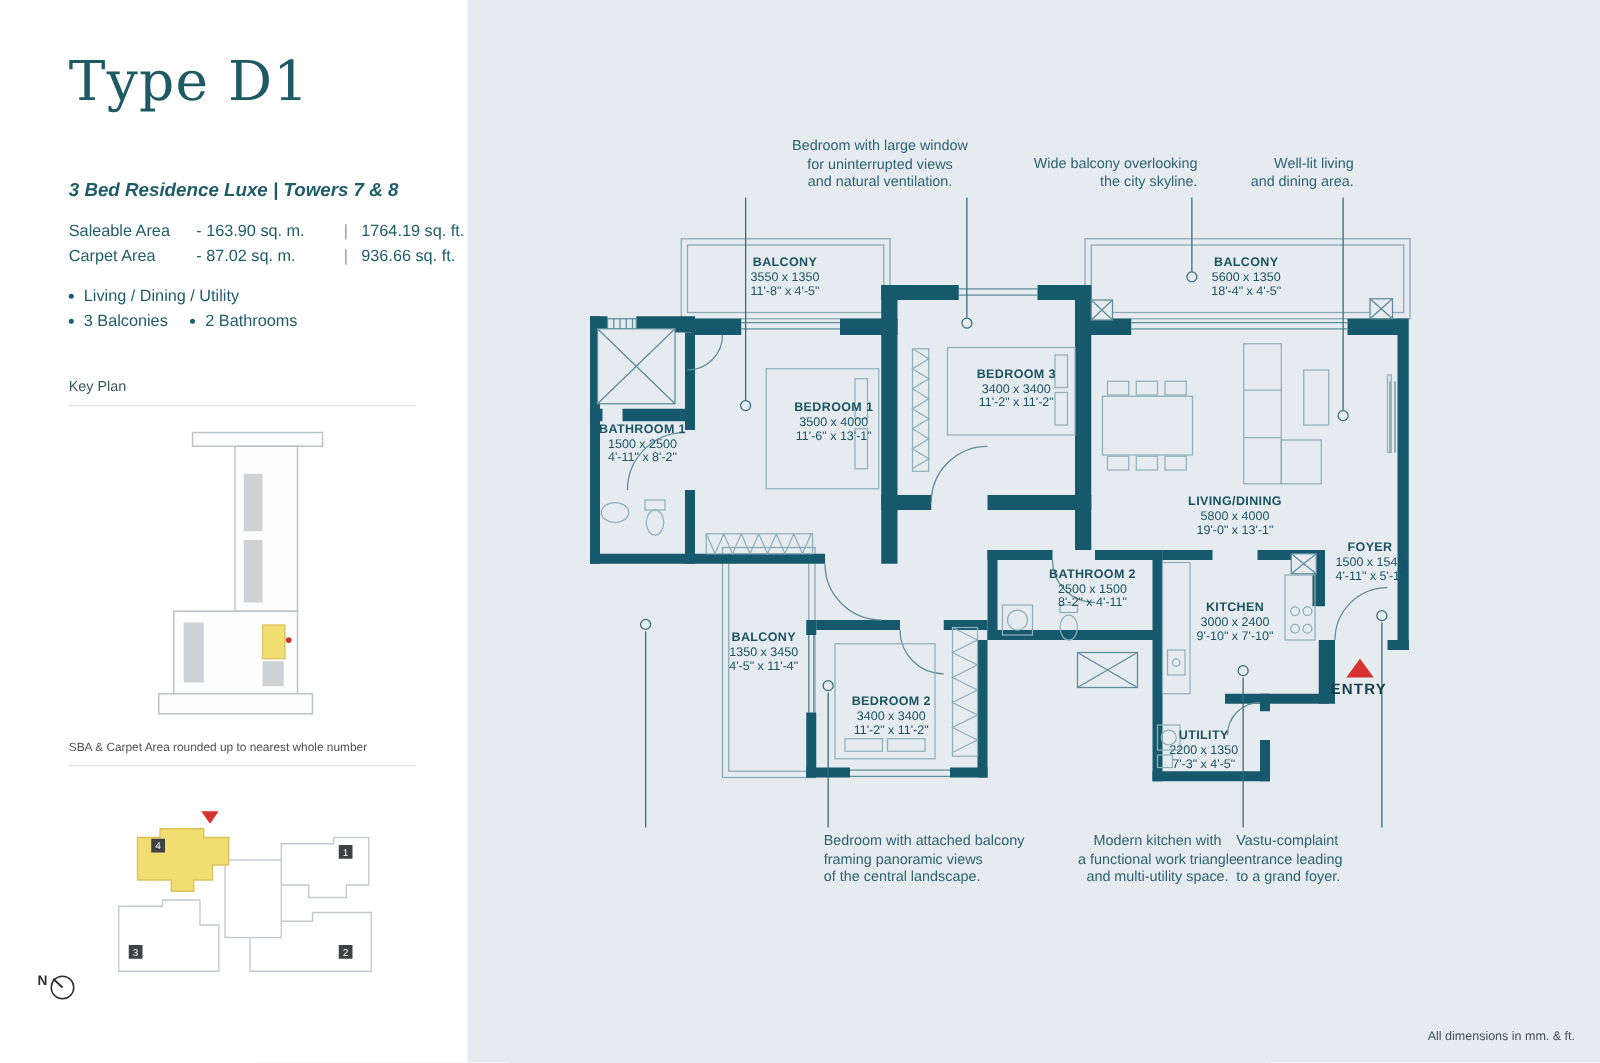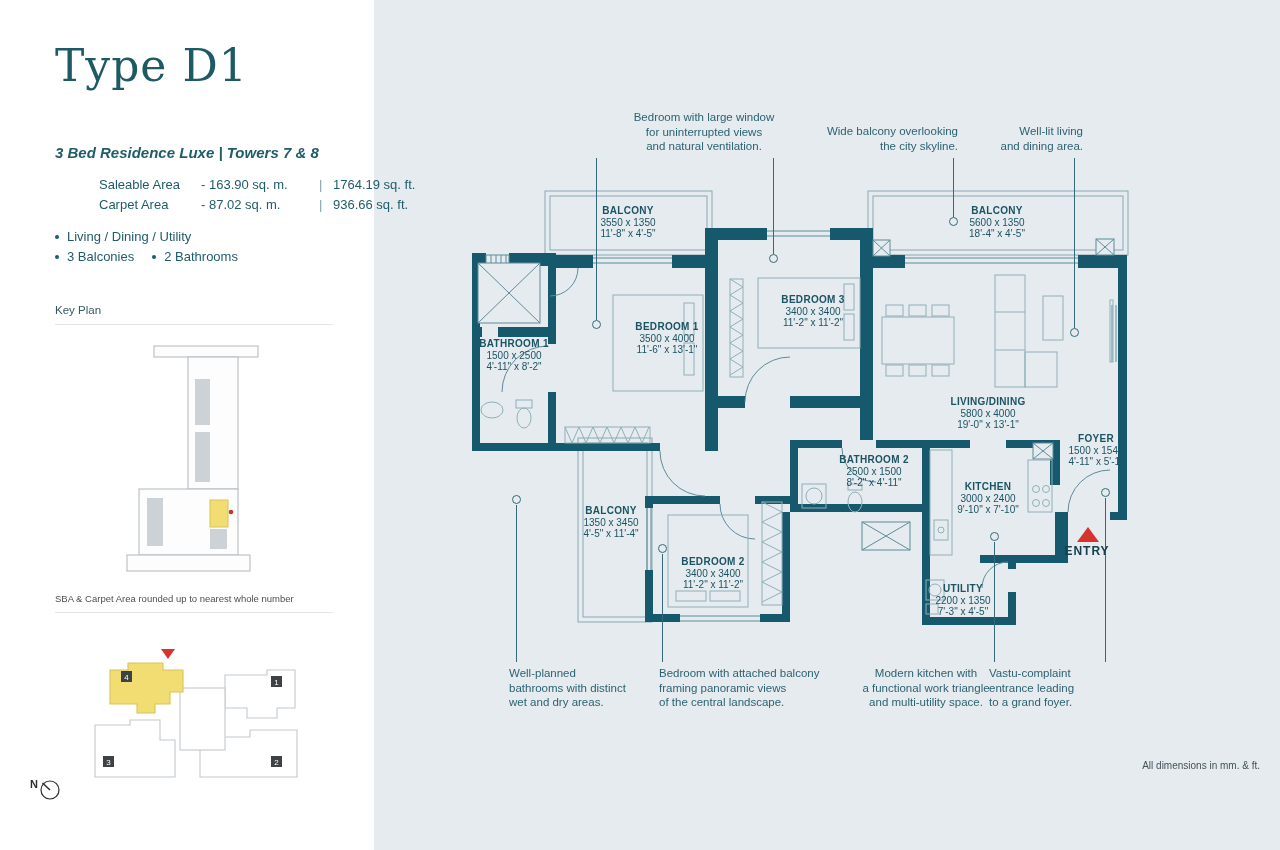--- a/index.html
+++ b/index.html
@@ -5,21 +5,21 @@
   html,body{margin:0;padding:0;}
   .page{position:relative;width:1280px;height:850px;background:#ffffff;overflow:hidden;
         font-family:"Liberation Sans",sans-serif;}
   .right-panel{position:absolute;left:374px;top:0;width:906px;height:850px;background:#e5ebee;}
   .abs{position:absolute;}
   
   .title{left:55px;top:40px;font-family:"DejaVu Serif","Liberation Serif",serif;
          font-size:44px;font-weight:400;color:#1d5a64;letter-spacing:1px;}
   .subtitle{left:55px;top:144px;font-size:15px;font-weight:700;color:#1e5c6a;font-style:italic;}
   .spec-row{left:55px;font-size:13px;color:#1e5c6a;display:flex;}
-  .spec-row .lab{width:102px;margin-left:44px;}
+  .spec-row .lab{width:102px;}
   .spec-row .met{width:118px;}
   .spec-row .pipe{width:14px;color:#7fa0aa;}
   .feat{left:55px;font-size:13px;color:#1e5c6a;display:flex;gap:18px;}
   .feat .it{display:flex;align-items:center;gap:8px;}
   .b-dot{width:4px;height:4px;border-radius:50%;background:#1e5c6a;display:inline-block;}
   .keyplan-title{left:55px;top:304px;font-size:11.5px;color:#39575f;}
   .hr{left:55px;width:278px;height:1px;background:#e3e4e5;}
   .footnote{left:55px;top:593px;font-size:9.5px;color:#4f4f4f;}
   
   .room{transform:translateX(-50%);text-align:center;color:#1b5363;white-space:nowrap;}
@@ -332,23 +332,20 @@
       <div class="rd">7'-3" x 4'-5"</div>
     </div>
 
   <div class="abs ann" style="left:622px;top:110px;width:164px;text-align:center">Bedroom with large window
 for uninterrupted views
 and natural ventilation.</div>
   <div class="abs ann" style="left:794px;top:124px;width:164px;text-align:right">Wide balcony overlooking
 the city skyline.</div>
   <div class="abs ann" style="left:949px;top:124px;width:134px;text-align:right">Well-lit living
 and dining area.</div>
-  <div class="abs ann" style="left:509px;top:666px;width:160px">Well-planned
-bathrooms with distinct
-wet and dry areas.</div>
   <div class="abs ann" style="left:659px;top:666px;width:180px">Bedroom with attached balcony
 framing panoramic views
 of the central landscape.</div>
   <div class="abs ann" style="left:850px;top:666px;width:152px;text-align:center">Modern kitchen with
 a functional work triangle
 and multi-utility space.</div>
   <div class="abs ann" style="left:989px;top:666px;width:122px;text-align:left">Vastu-complaint
 entrance leading
 to a grand foyer.</div>
 
@@ -365,14 +362,14 @@
   <div class="abs lead" style="left:662px;top:554px;height:108px"></div>
   <div class="abs lring" style="left:658px;top:544px"></div>
   <div class="abs lead" style="left:994px;top:542px;height:120px"></div>
   <div class="abs lring" style="left:990px;top:532px"></div>
   <div class="abs lead" style="left:1105px;top:498px;height:164px"></div>
   <div class="abs lring" style="left:1101px;top:488px"></div>
 
   <div class="abs entry-tri" style="left:1077px;top:527px"></div>
   <div class="abs entry-lab" style="left:1057px;top:544px">ENTRY</div>
 
-  <div class="abs note" style="left:1040px;top:760px">All dimensions in mm. &amp; ft.</div>
+  <div class="abs note" style="left:1040px;top:824px">All dimensions in mm. &amp; ft.</div>
 </div>
 
 </body></html>

